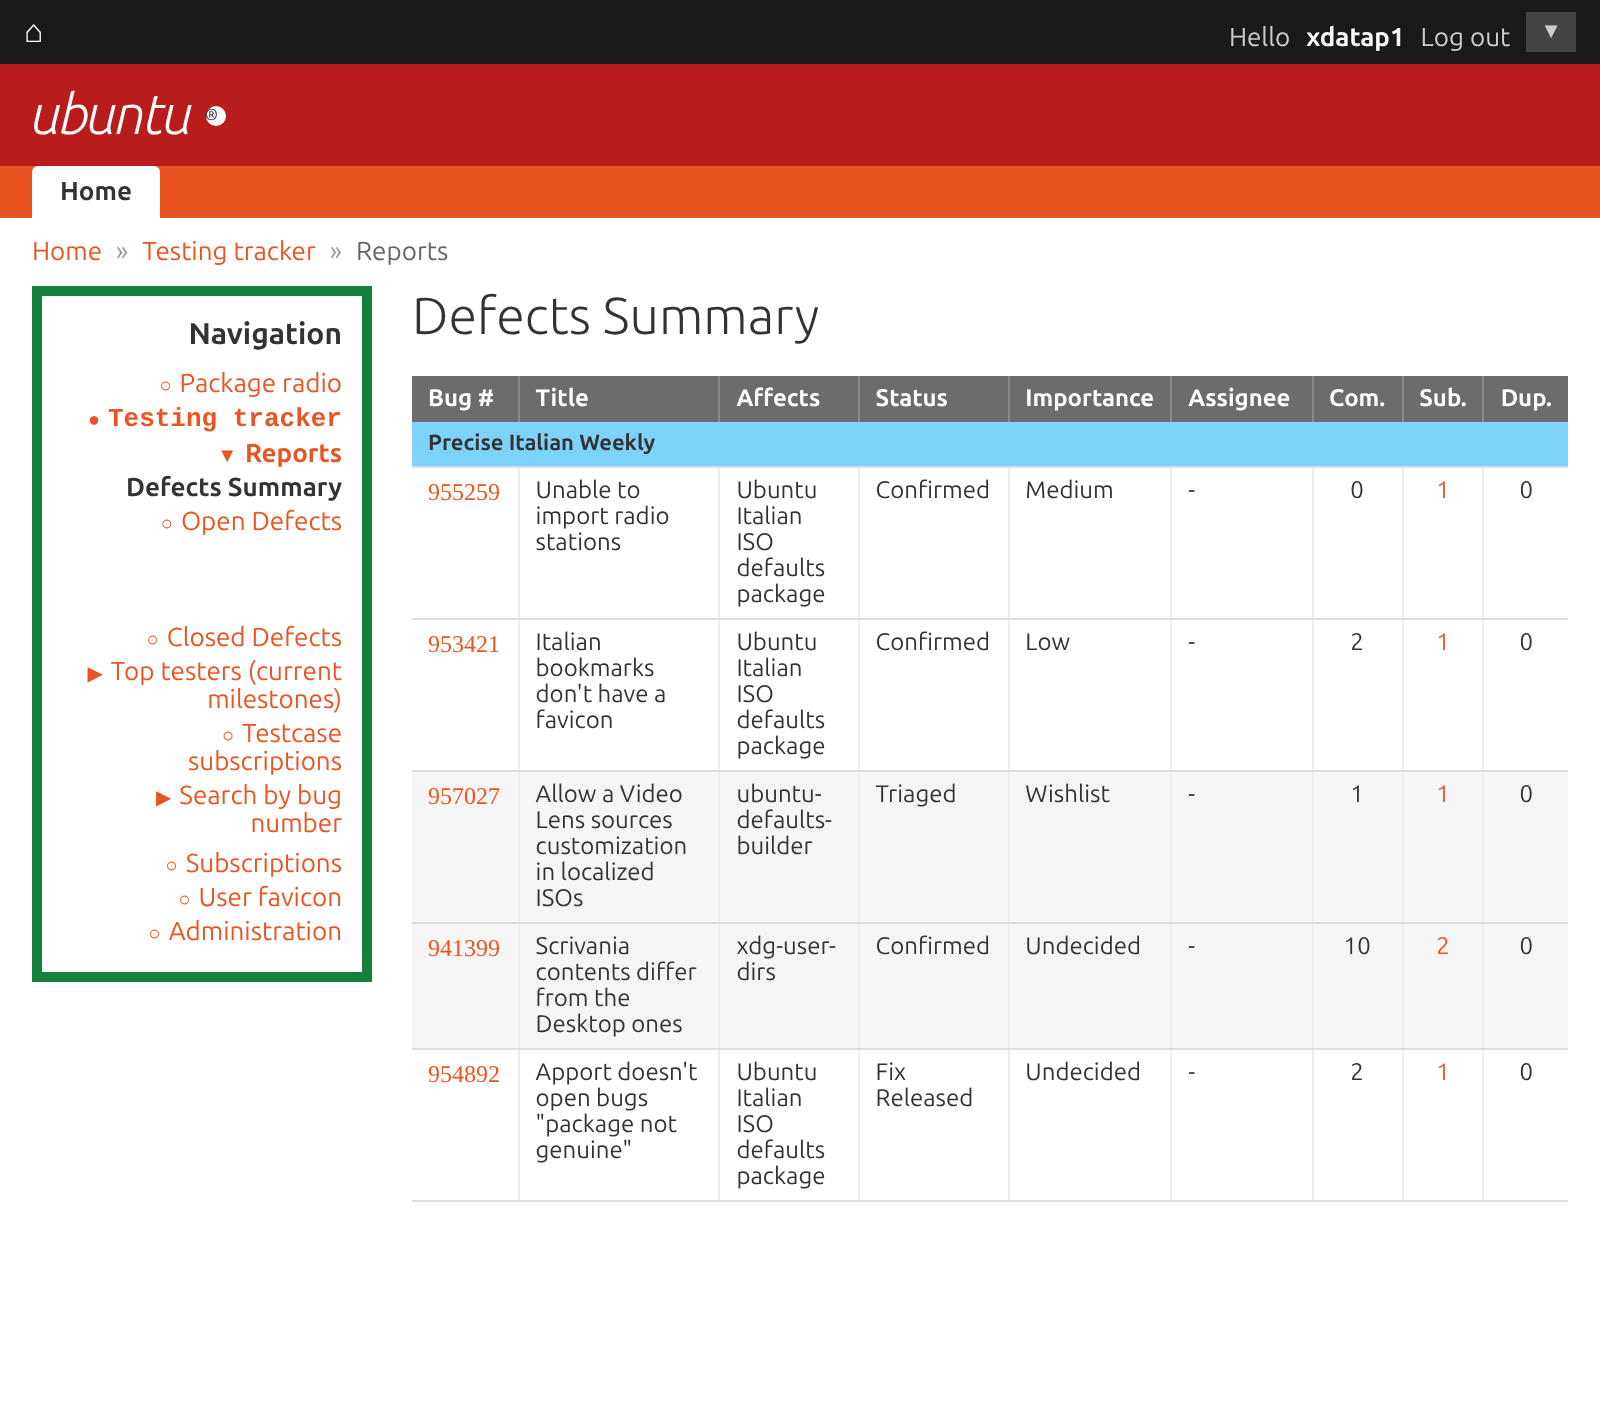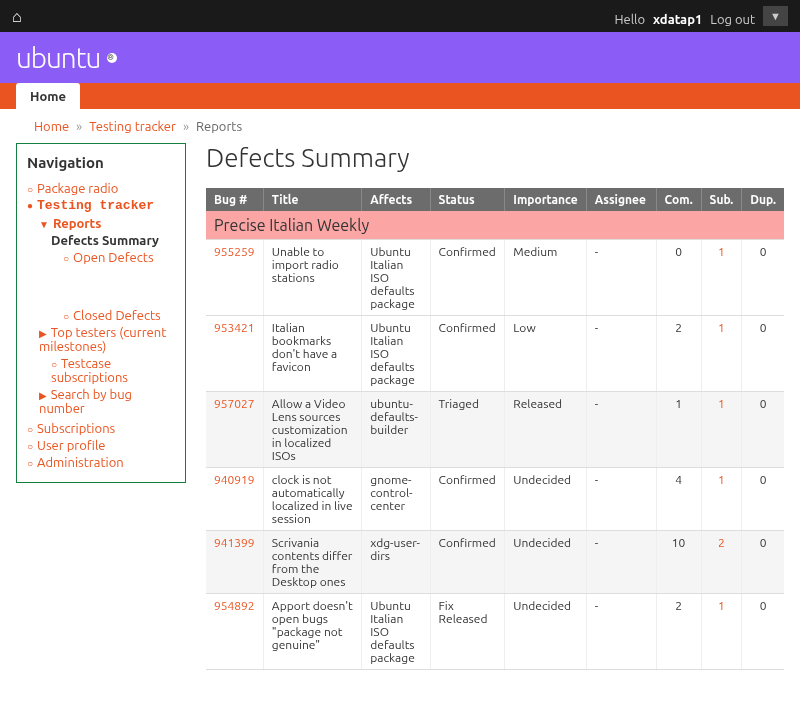--- a/index.html
+++ b/index.html
@@ -23,25 +23,26 @@
       background: #444;
       color: #ccc;
       border: none;
       padding: 4px 7px;
       cursor: pointer;
       font-size: 11px;
     }
 
     
     .brandbar {
-      background: #8b5cf6;
+      background: #b91c1c;
       padding: 10px 16px;
       display: flex;
       align-items: flex-end;
       gap: 0;
+      font-style: italic;
     }
     .brand-logo {
       display: flex;
       align-items: center;
       gap: 4px;
     }
     .brand-text {
       color: #fff;
       font-size: 28px;
       font-weight: 300;
@@ -74,41 +75,42 @@
       border-radius: 3px 3px 0 0;
     }
     .nav-tab.active {
       background: #fff;
       color: #333;
       font-weight: bold;
     }
 
     
     .breadcrumb {
-      padding: 10px 34px;
+      padding: 10px 16px;
       font-size: 13px;
       color: #666;
     }
     .breadcrumb a { color: #e95420; text-decoration: none; }
     .breadcrumb .sep { margin: 0 4px; color: #999; }
 
     
     .main-layout {
       display: flex;
       padding: 0 16px 16px 16px;
       gap: 20px;
       align-items: flex-start;
     }
 
     
     .sidebar {
       width: 170px;
       flex-shrink: 0;
-      border: 1px solid #15803d;
+      border: 5px solid #15803d;
       padding: 10px;
+      text-align: right;
     }
     .sidebar-title {
       font-size: 15px;
       font-weight: bold;
       margin-bottom: 10px;
       color: #333;
     }
     .nav-item {
       list-style: none;
       margin-bottom: 3px;
@@ -142,35 +144,35 @@
     .defects-table th {
       background: #6c6c6c;
       color: #fff;
       padding: 5px 8px;
       text-align: left;
       font-weight: bold;
       border-right: 1px solid #888;
     }
     .defects-table th:last-child { border-right: none; }
     .section-row td {
-      background: #fca5a5;
+      background: #7dd3fc;
       padding: 4px 8px;
-      font-weight: normal;
-      font-size: 16px;
+      font-weight: bold;
+      font-size: 11px;
     }
     .defects-table td {
       padding: 5px 8px;
       border-bottom: 1px solid #ddd;
       border-right: 1px solid #eee;
       vertical-align: top;
     }
     .defects-table td:last-child { border-right: none; }
     tr.row-even td { background: #f5f5f5; }
     tr.row-odd td { background: #fff; }
-    .bug-link { color: #e95420; text-decoration: none; font-size: 12px; }
+    .bug-link { color: #e95420; text-decoration: none; font-size: 12px; font-family: Liberation Serif, serif; }
     td.num-cell { text-align: center; }
     .sub-link { color: #e95420; text-decoration: none; }
     .col-bug { width: 60px; }
     .col-title { width: 165px; }
     .col-affects { width: 110px; }
     .col-status { width: 80px; }
     .col-importance { width: 75px; }
     .col-assignee { width: 90px; }
     .col-com { width: 40px; }
     .col-sub { width: 35px; }
@@ -239,21 +241,21 @@
       <li class="nav-item indent2">
         <span class="bullet">○</span><a href="#">Testcase subscriptions</a>
       </li>
       <li class="nav-item indent1">
         <span class="tri">▶</span><a href="#">Search by bug number</a>
       </li>
       <li class="nav-item" style="margin-top:6px;">
         <span class="bullet">○</span><a href="#">Subscriptions</a>
       </li>
       <li class="nav-item">
-        <span class="bullet">○</span><a href="#">User profile</a>
+        <span class="bullet">○</span><a href="#">User favicon</a>
       </li>
       <li class="nav-item">
         <span class="bullet">○</span><a href="#">Administration</a>
       </li>
     </ul>
   </div>
 
   <div class="content">
     <h1 class="page-title">Defects Summary</h1>
 
@@ -305,38 +307,23 @@
     </td>
     <td class="col-dup num-cell">0</td>
   </tr>
           <tr class="row-even">
     <td class="col-bug">
       <a class="bug-link" href="#">957027</a>
     </td>
     <td class="col-title">Allow a Video Lens sources customization in localized ISOs</td>
     <td class="col-affects">ubuntu-defaults-builder</td>
     <td class="col-status">Triaged</td>
-    <td class="col-importance">Released</td>
+    <td class="col-importance">Wishlist</td>
     <td class="col-assignee">-</td>
     <td class="col-com num-cell">1</td>
-    <td class="col-sub num-cell">
-      <a class="sub-link" href="#">1</a>
-    </td>
-    <td class="col-dup num-cell">0</td>
-  </tr>
-          <tr class="row-odd">
-    <td class="col-bug">
-      <a class="bug-link" href="#">940919</a>
-    </td>
-    <td class="col-title">clock is not automatically localized in live session</td>
-    <td class="col-affects">gnome-control-center</td>
-    <td class="col-status">Confirmed</td>
-    <td class="col-importance">Undecided</td>
-    <td class="col-assignee">-</td>
-    <td class="col-com num-cell">4</td>
     <td class="col-sub num-cell">
       <a class="sub-link" href="#">1</a>
     </td>
     <td class="col-dup num-cell">0</td>
   </tr>
           <tr class="row-even">
     <td class="col-bug">
       <a class="bug-link" href="#">941399</a>
     </td>
     <td class="col-title">Scrivania contents differ from the Desktop ones</td>

